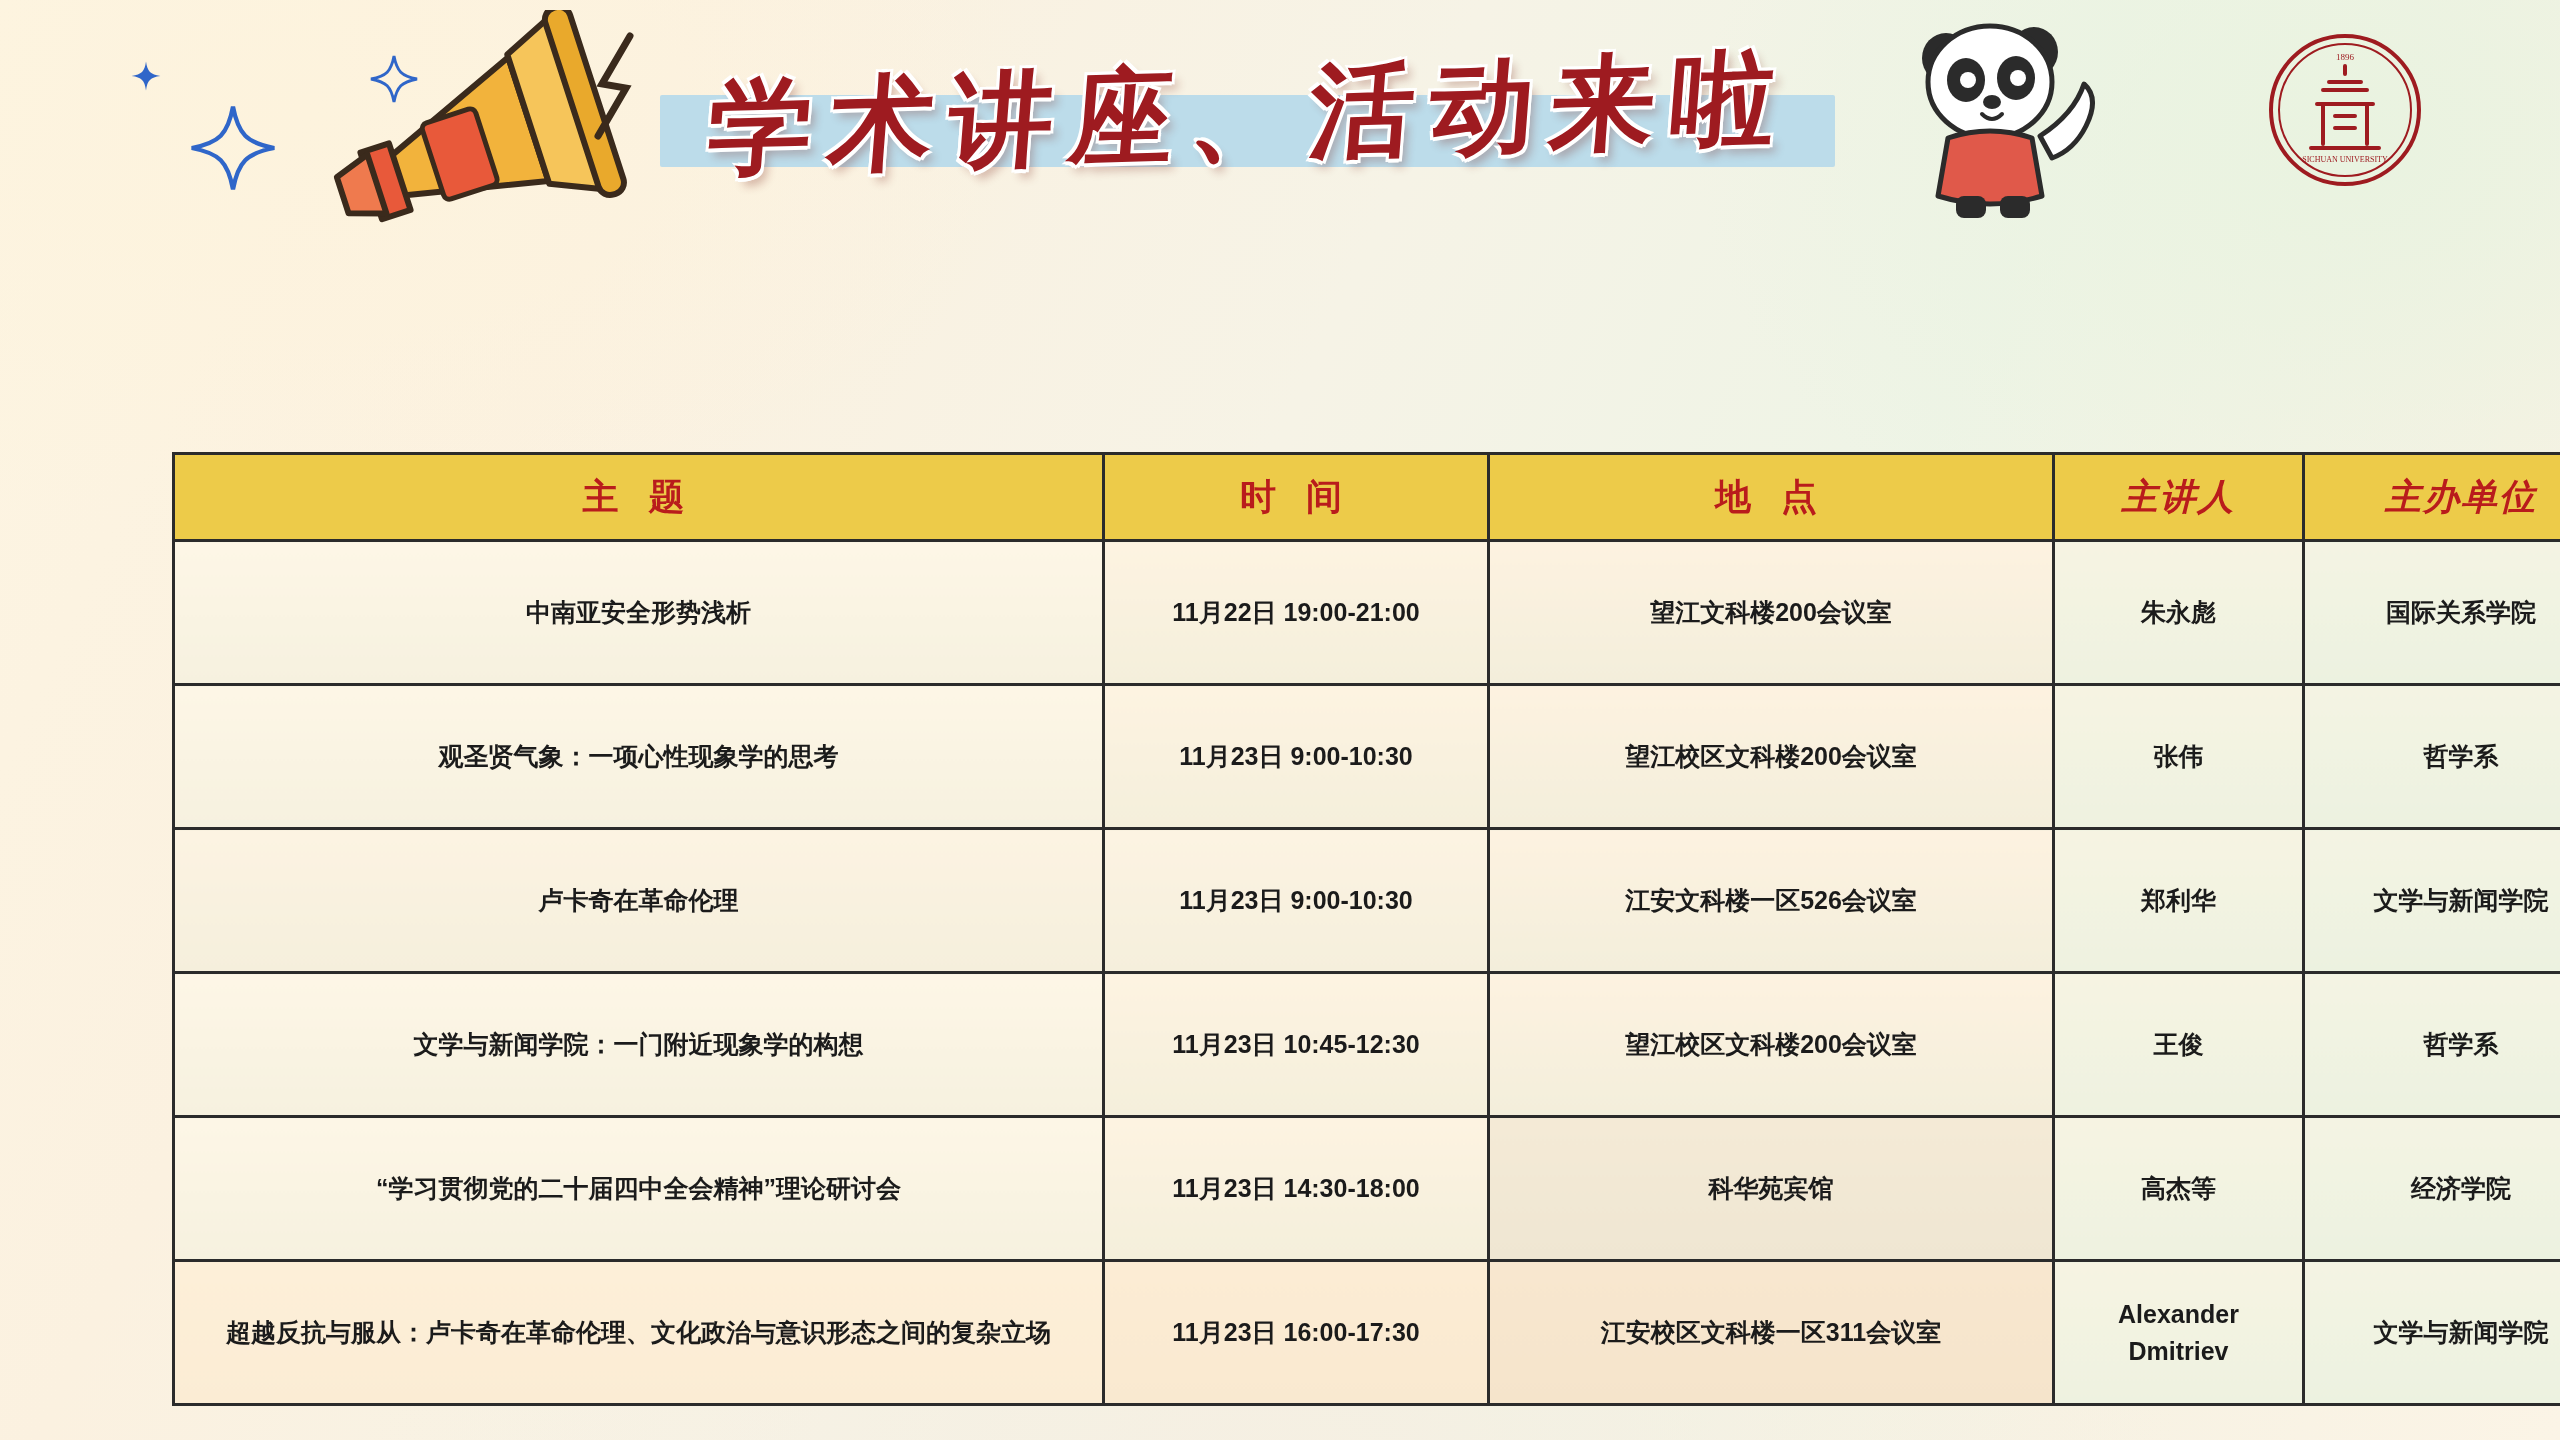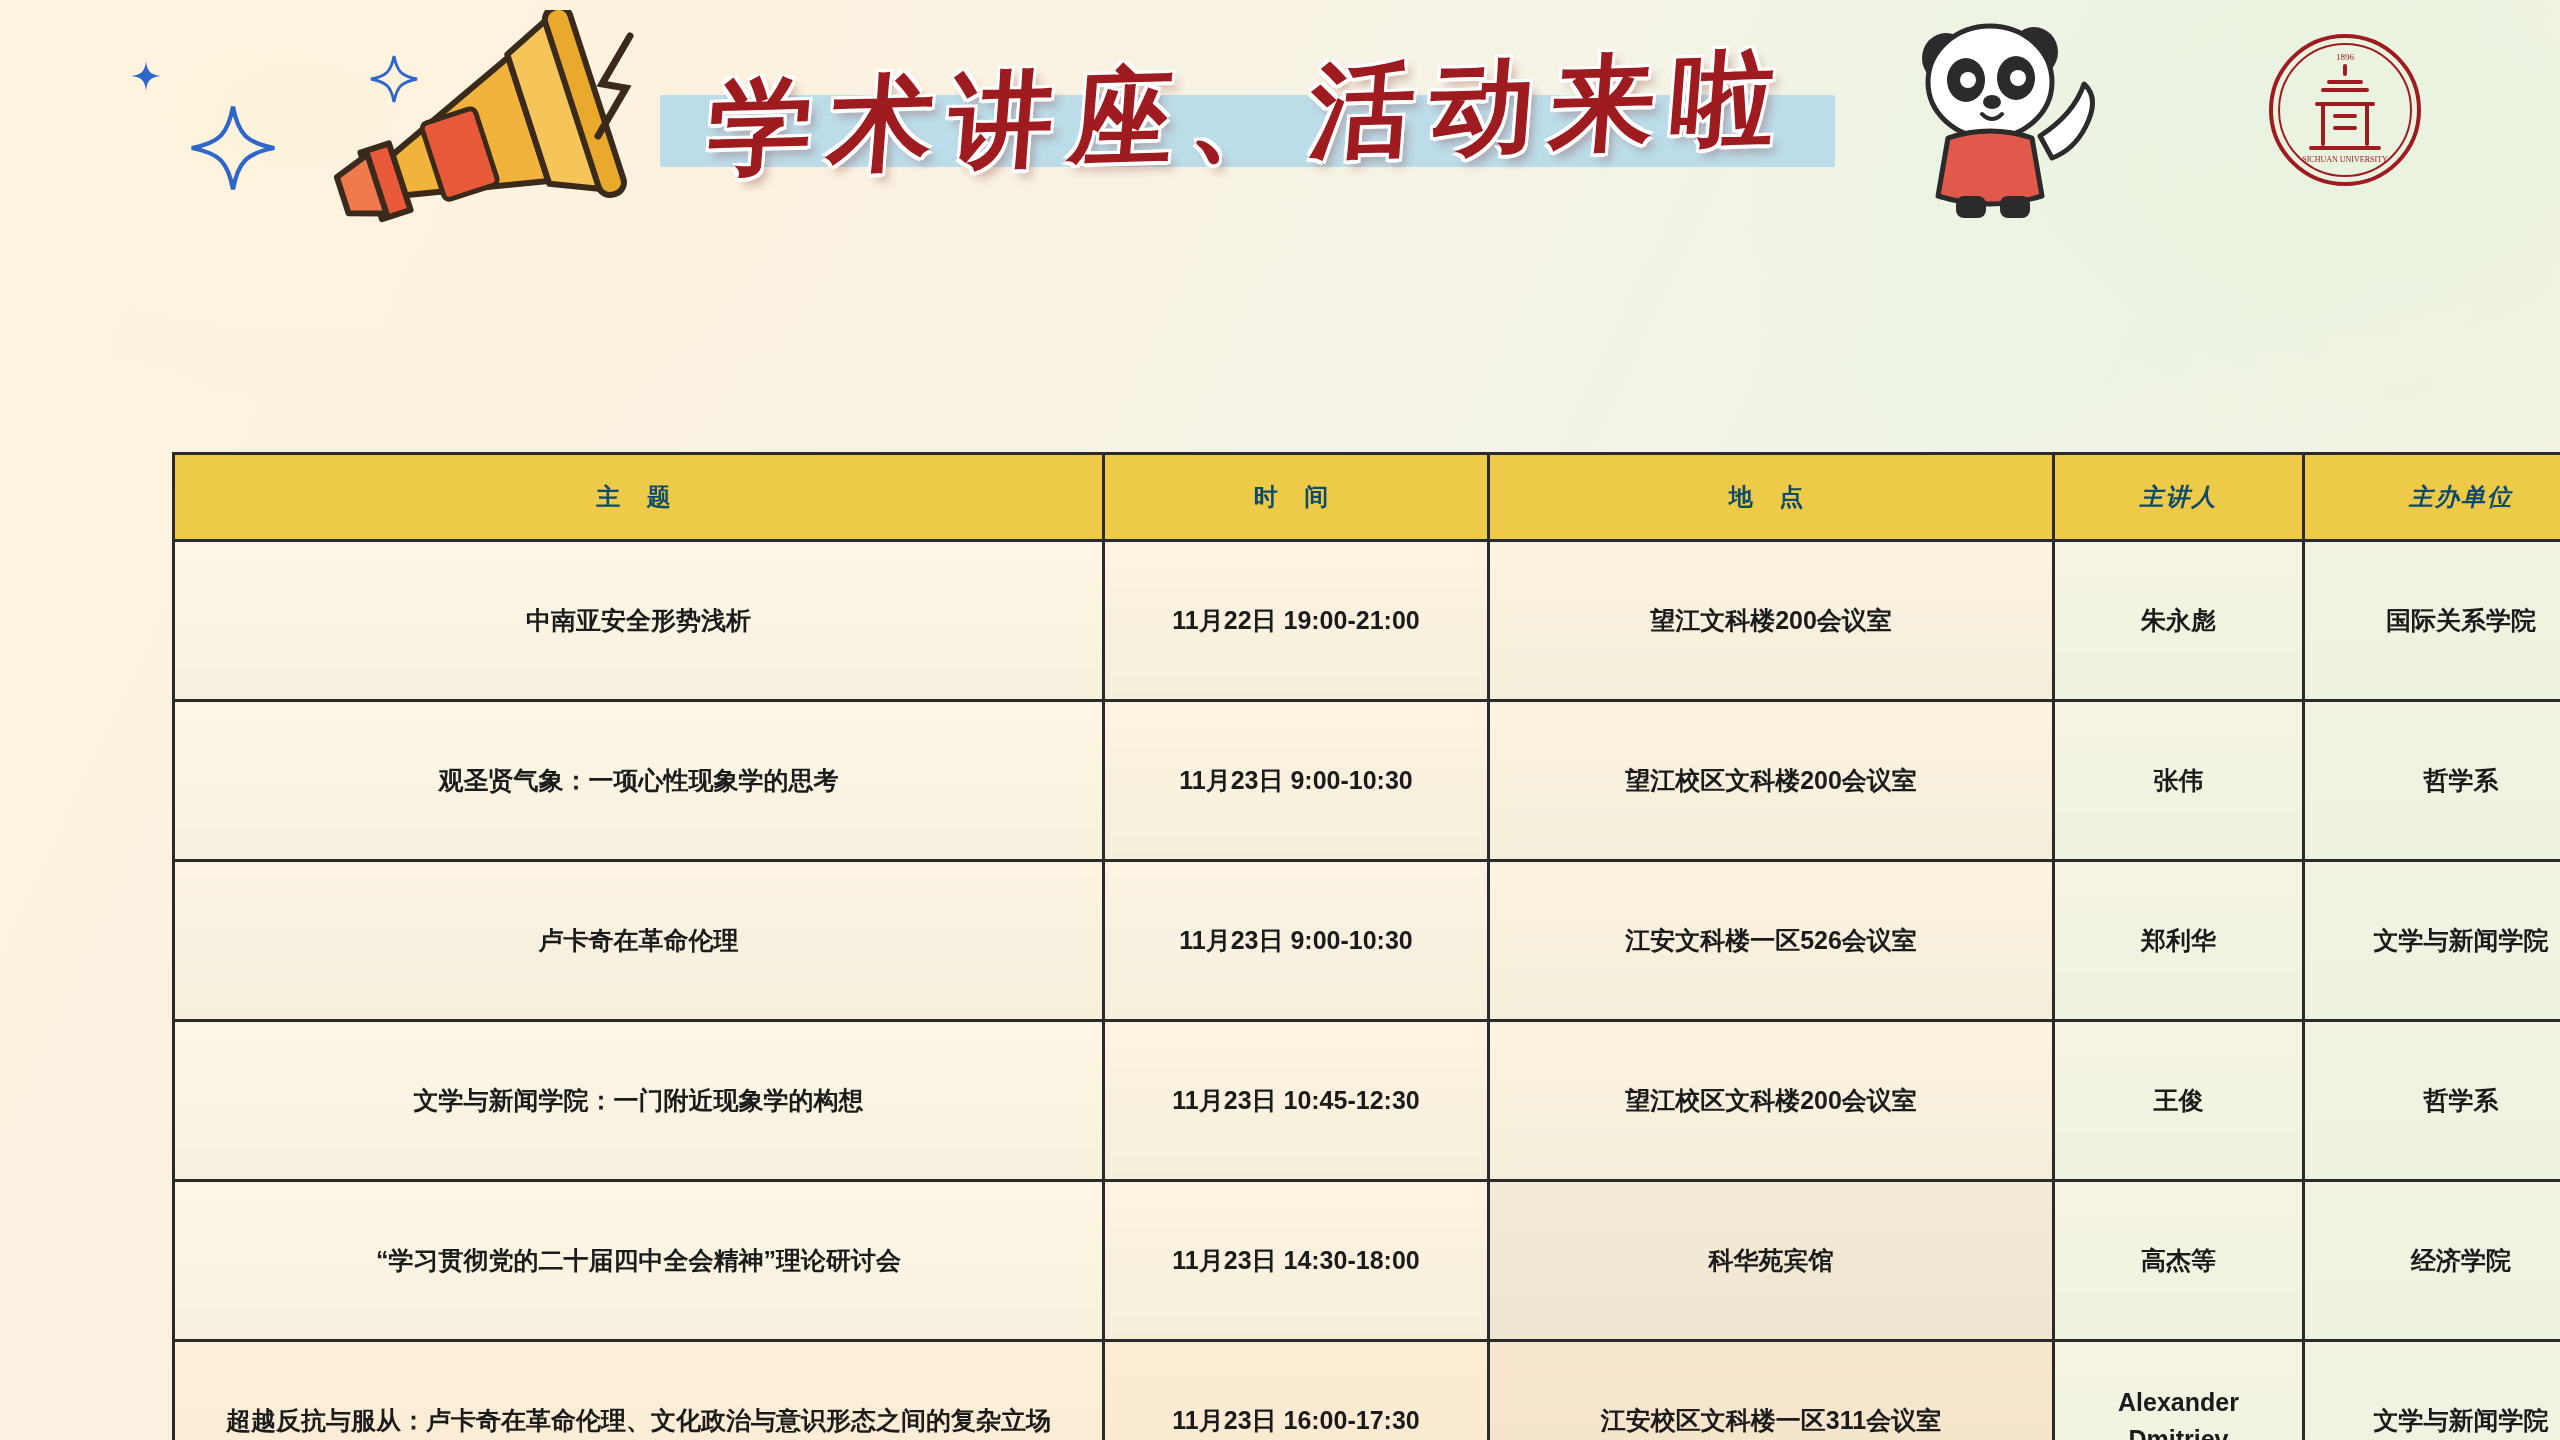--- a/index.html
+++ b/index.html
@@ -128,30 +128,30 @@
   th, td {
     border: 3px solid #2b2b2b;
     text-align: center;
     vertical-align: middle;
     font-weight: bold;
     color: #1b1b1b;
   }
   thead th {
     background: #edcb49;
     height: 82px;
-    font-size: 24px;
+    font-size: 36px;
     letter-spacing: 10px;
-    color: #0c4a6e;
+    color: #b91c1c;
   }
   thead th.tight { letter-spacing: 2px; font-style: italic; }
 
   tbody td {
     height: 141px;
     font-size: 25px;
-    padding: 8px 10px;
+    padding: 0 10px;
     line-height: 1.45;
   }
 
   
   tbody tr td:nth-child(1) { background: linear-gradient(180deg,#fdf6e6,#f6f1df); }
   tbody tr td:nth-child(2) { background: linear-gradient(180deg,#fdf3e1,#f4efdb); }
   tbody tr td:nth-child(3) { background: linear-gradient(180deg,#fdf2e0,#f3eedb); }
   tbody tr td:nth-child(4) { background: linear-gradient(180deg,#f6f3e2,#eef2e0); }
   tbody tr td:nth-child(5) { background: linear-gradient(180deg,#f4f3e3,#ecf2e0); }
 

